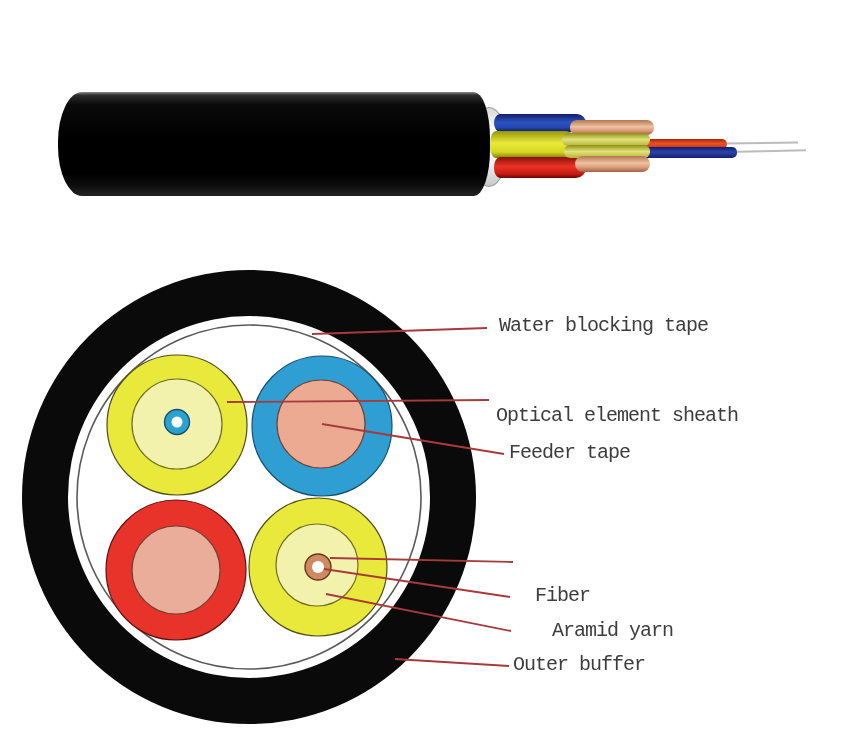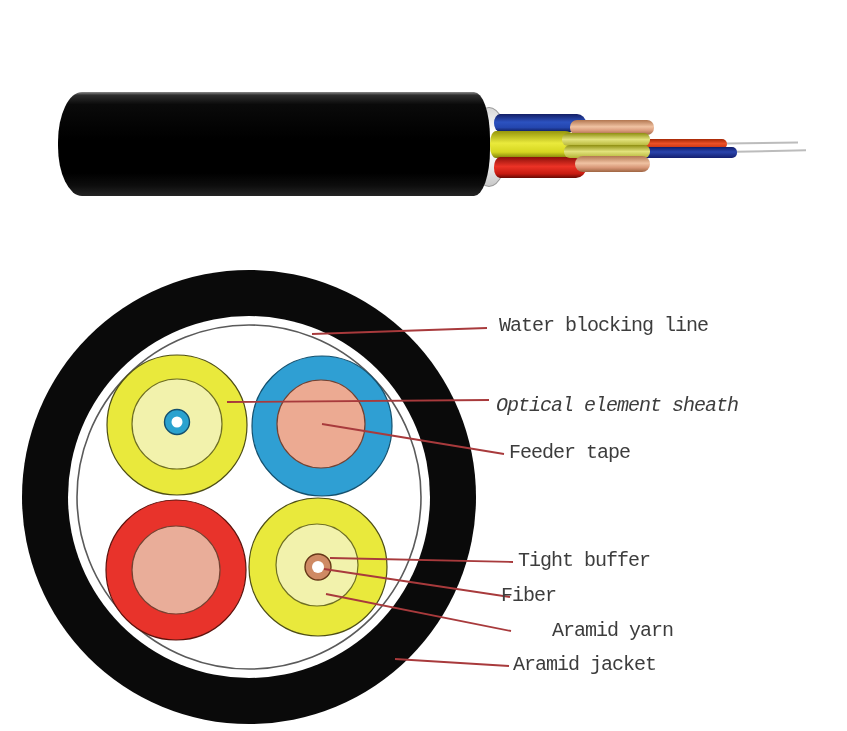--- a/index.html
+++ b/index.html
@@ -131,21 +131,20 @@
       <line x1="312" y1="334" x2="487" y2="328"></line>
       <line x1="227" y1="402" x2="489" y2="400"></line>
       <line x1="322" y1="424" x2="504" y2="454"></line>
       <line x1="330" y1="558" x2="513" y2="562"></line>
       <line x1="324" y1="569" x2="510" y2="597"></line>
       <line x1="326" y1="594" x2="511" y2="631"></line>
       <line x1="395" y1="659" x2="509" y2="666"></line>
     </g>
   </svg>
 
-  <div class="label" style="left:499px;top:315px;">Water blocking line</div>
-  <div class="label" style="left:496px;top:395px;font-style:italic;">Optical element sheath</div>
+  <div class="label" style="left:499px;top:315px;">Water blocking tape</div>
+  <div class="label" style="left:496px;top:405px;">Optical element sheath</div>
   <div class="label" style="left:509px;top:442px;">Feeder tape</div>
-  <div class="label" style="left:518px;top:550px;">Tight buffer</div>
-  <div class="label" style="left:501px;top:585px;">Fiber</div>
+  <div class="label" style="left:535px;top:585px;">Fiber</div>
   <div class="label" style="left:515px;top:620px;margin-left:37px;">Aramid yarn</div>
-  <div class="label" style="left:513px;top:654px;">Aramid jacket</div>
+  <div class="label" style="left:513px;top:654px;">Outer buffer</div>
 
 </div>
 
 </body></html>

